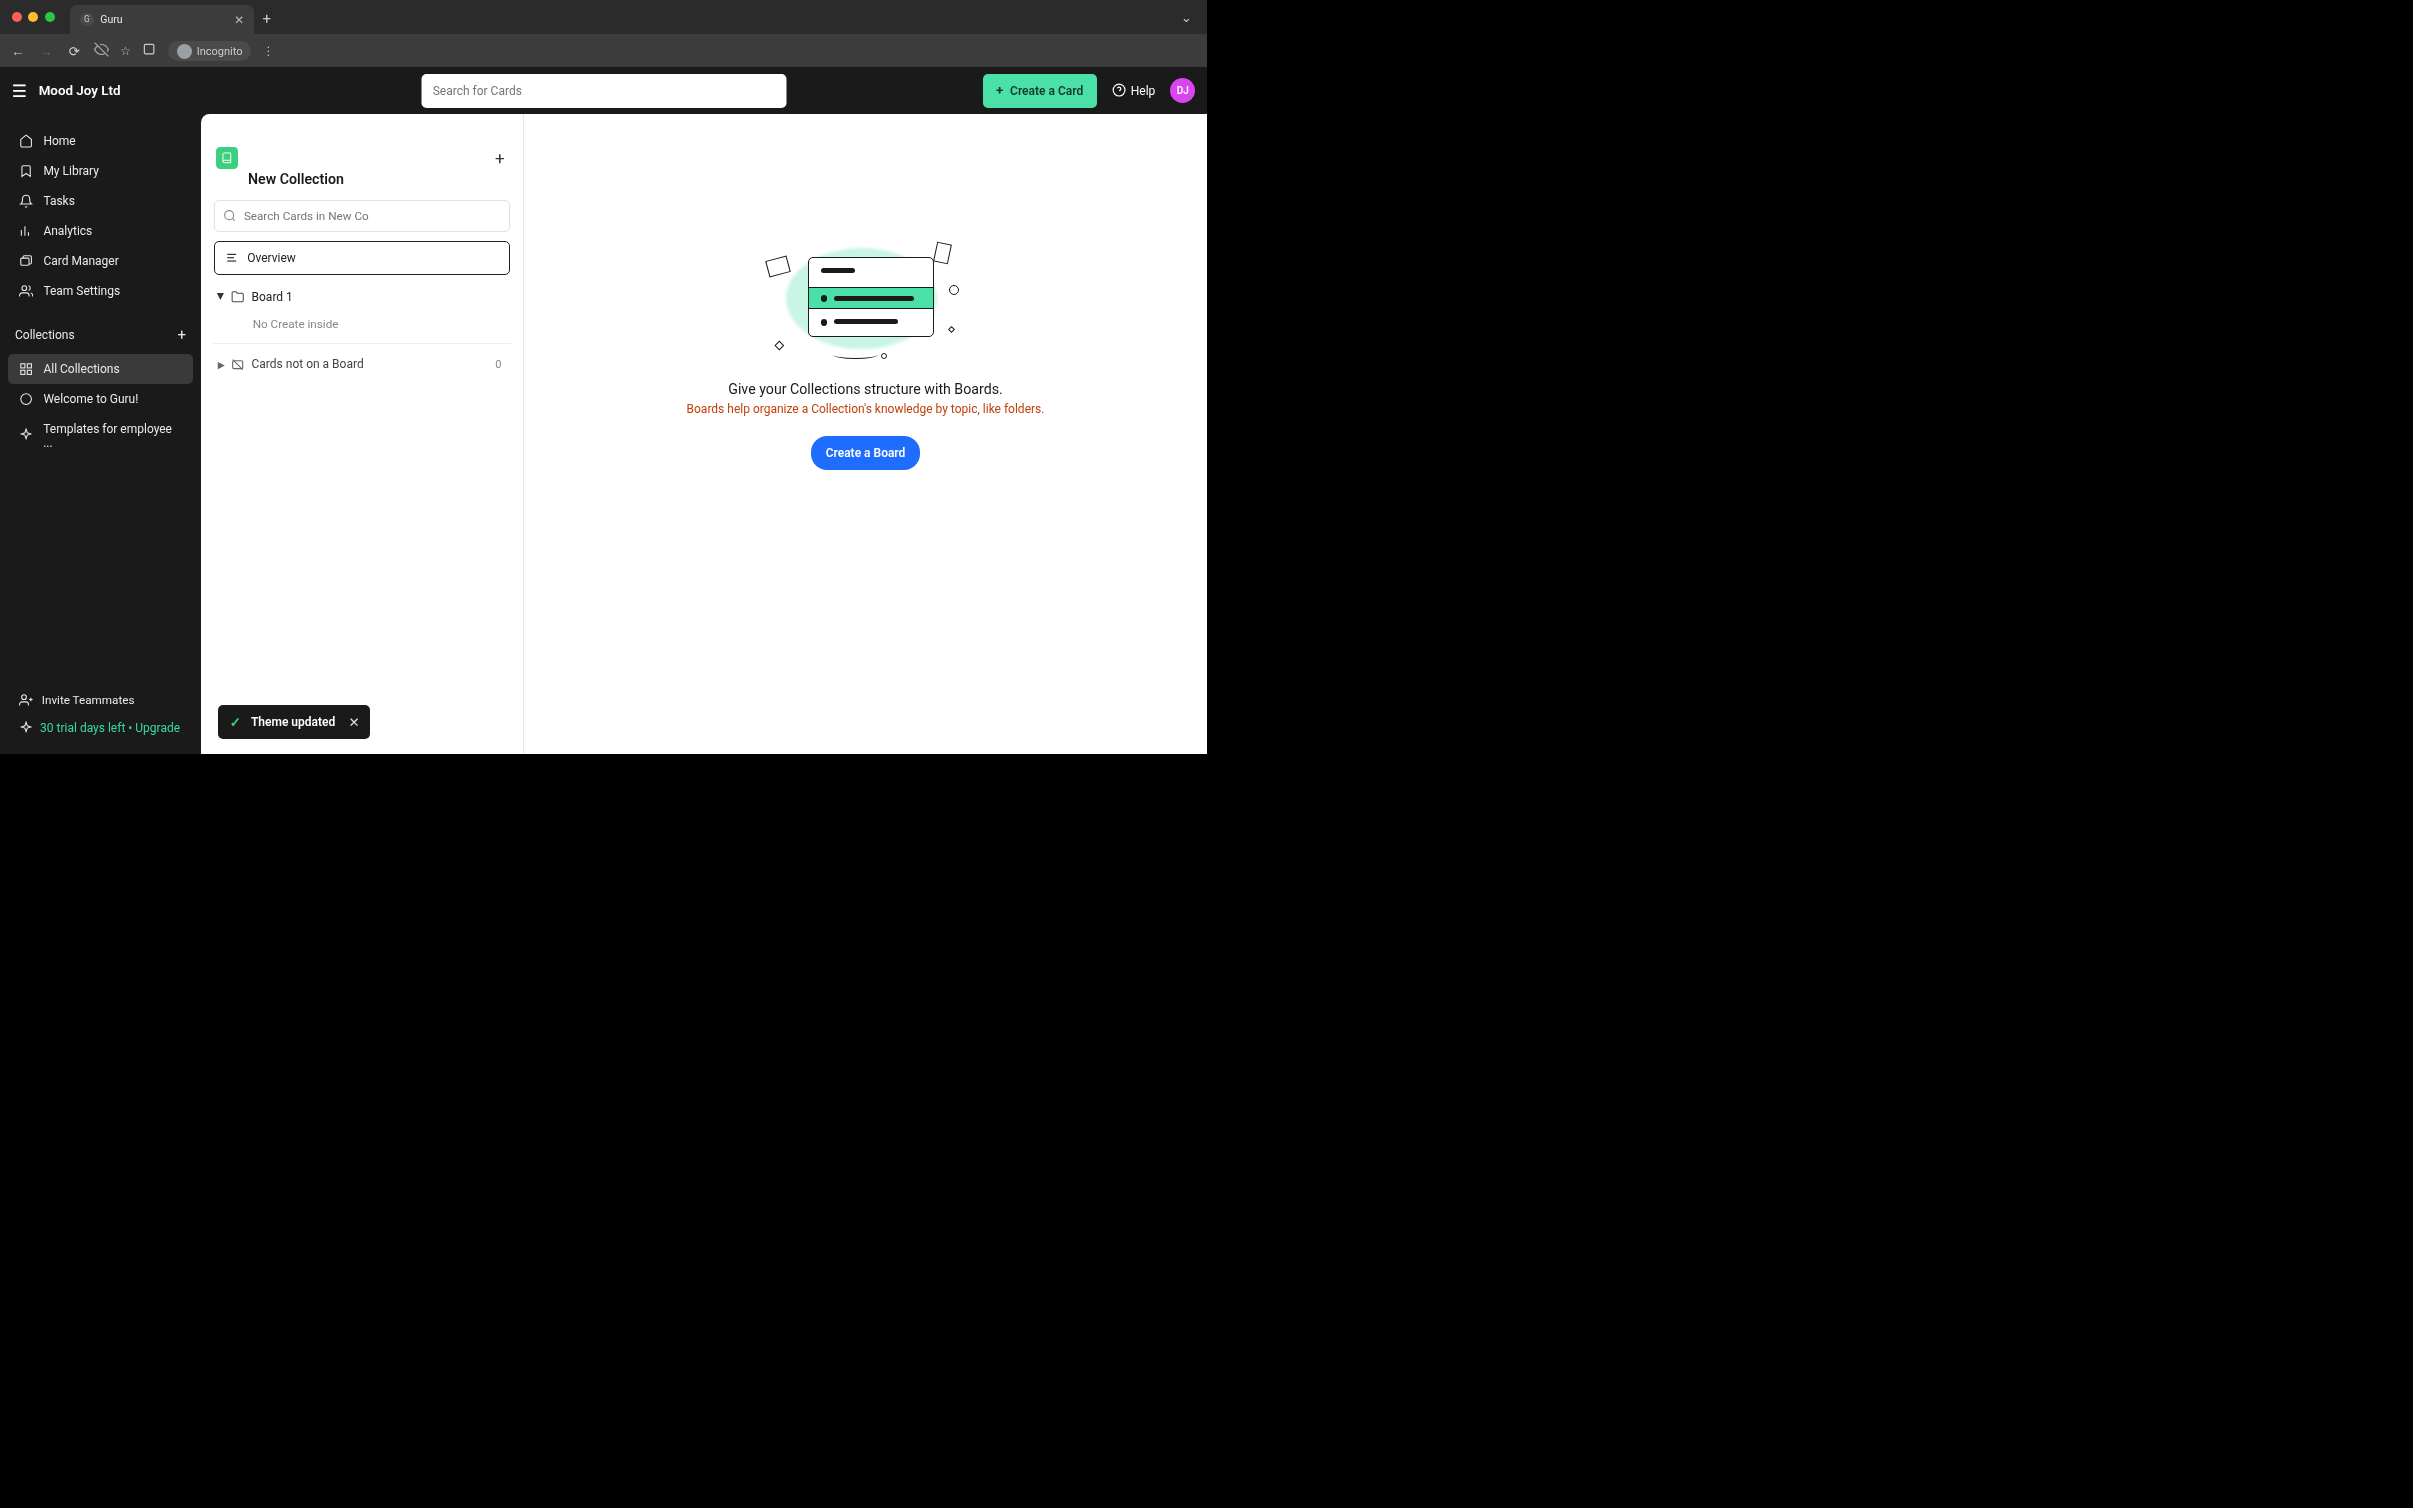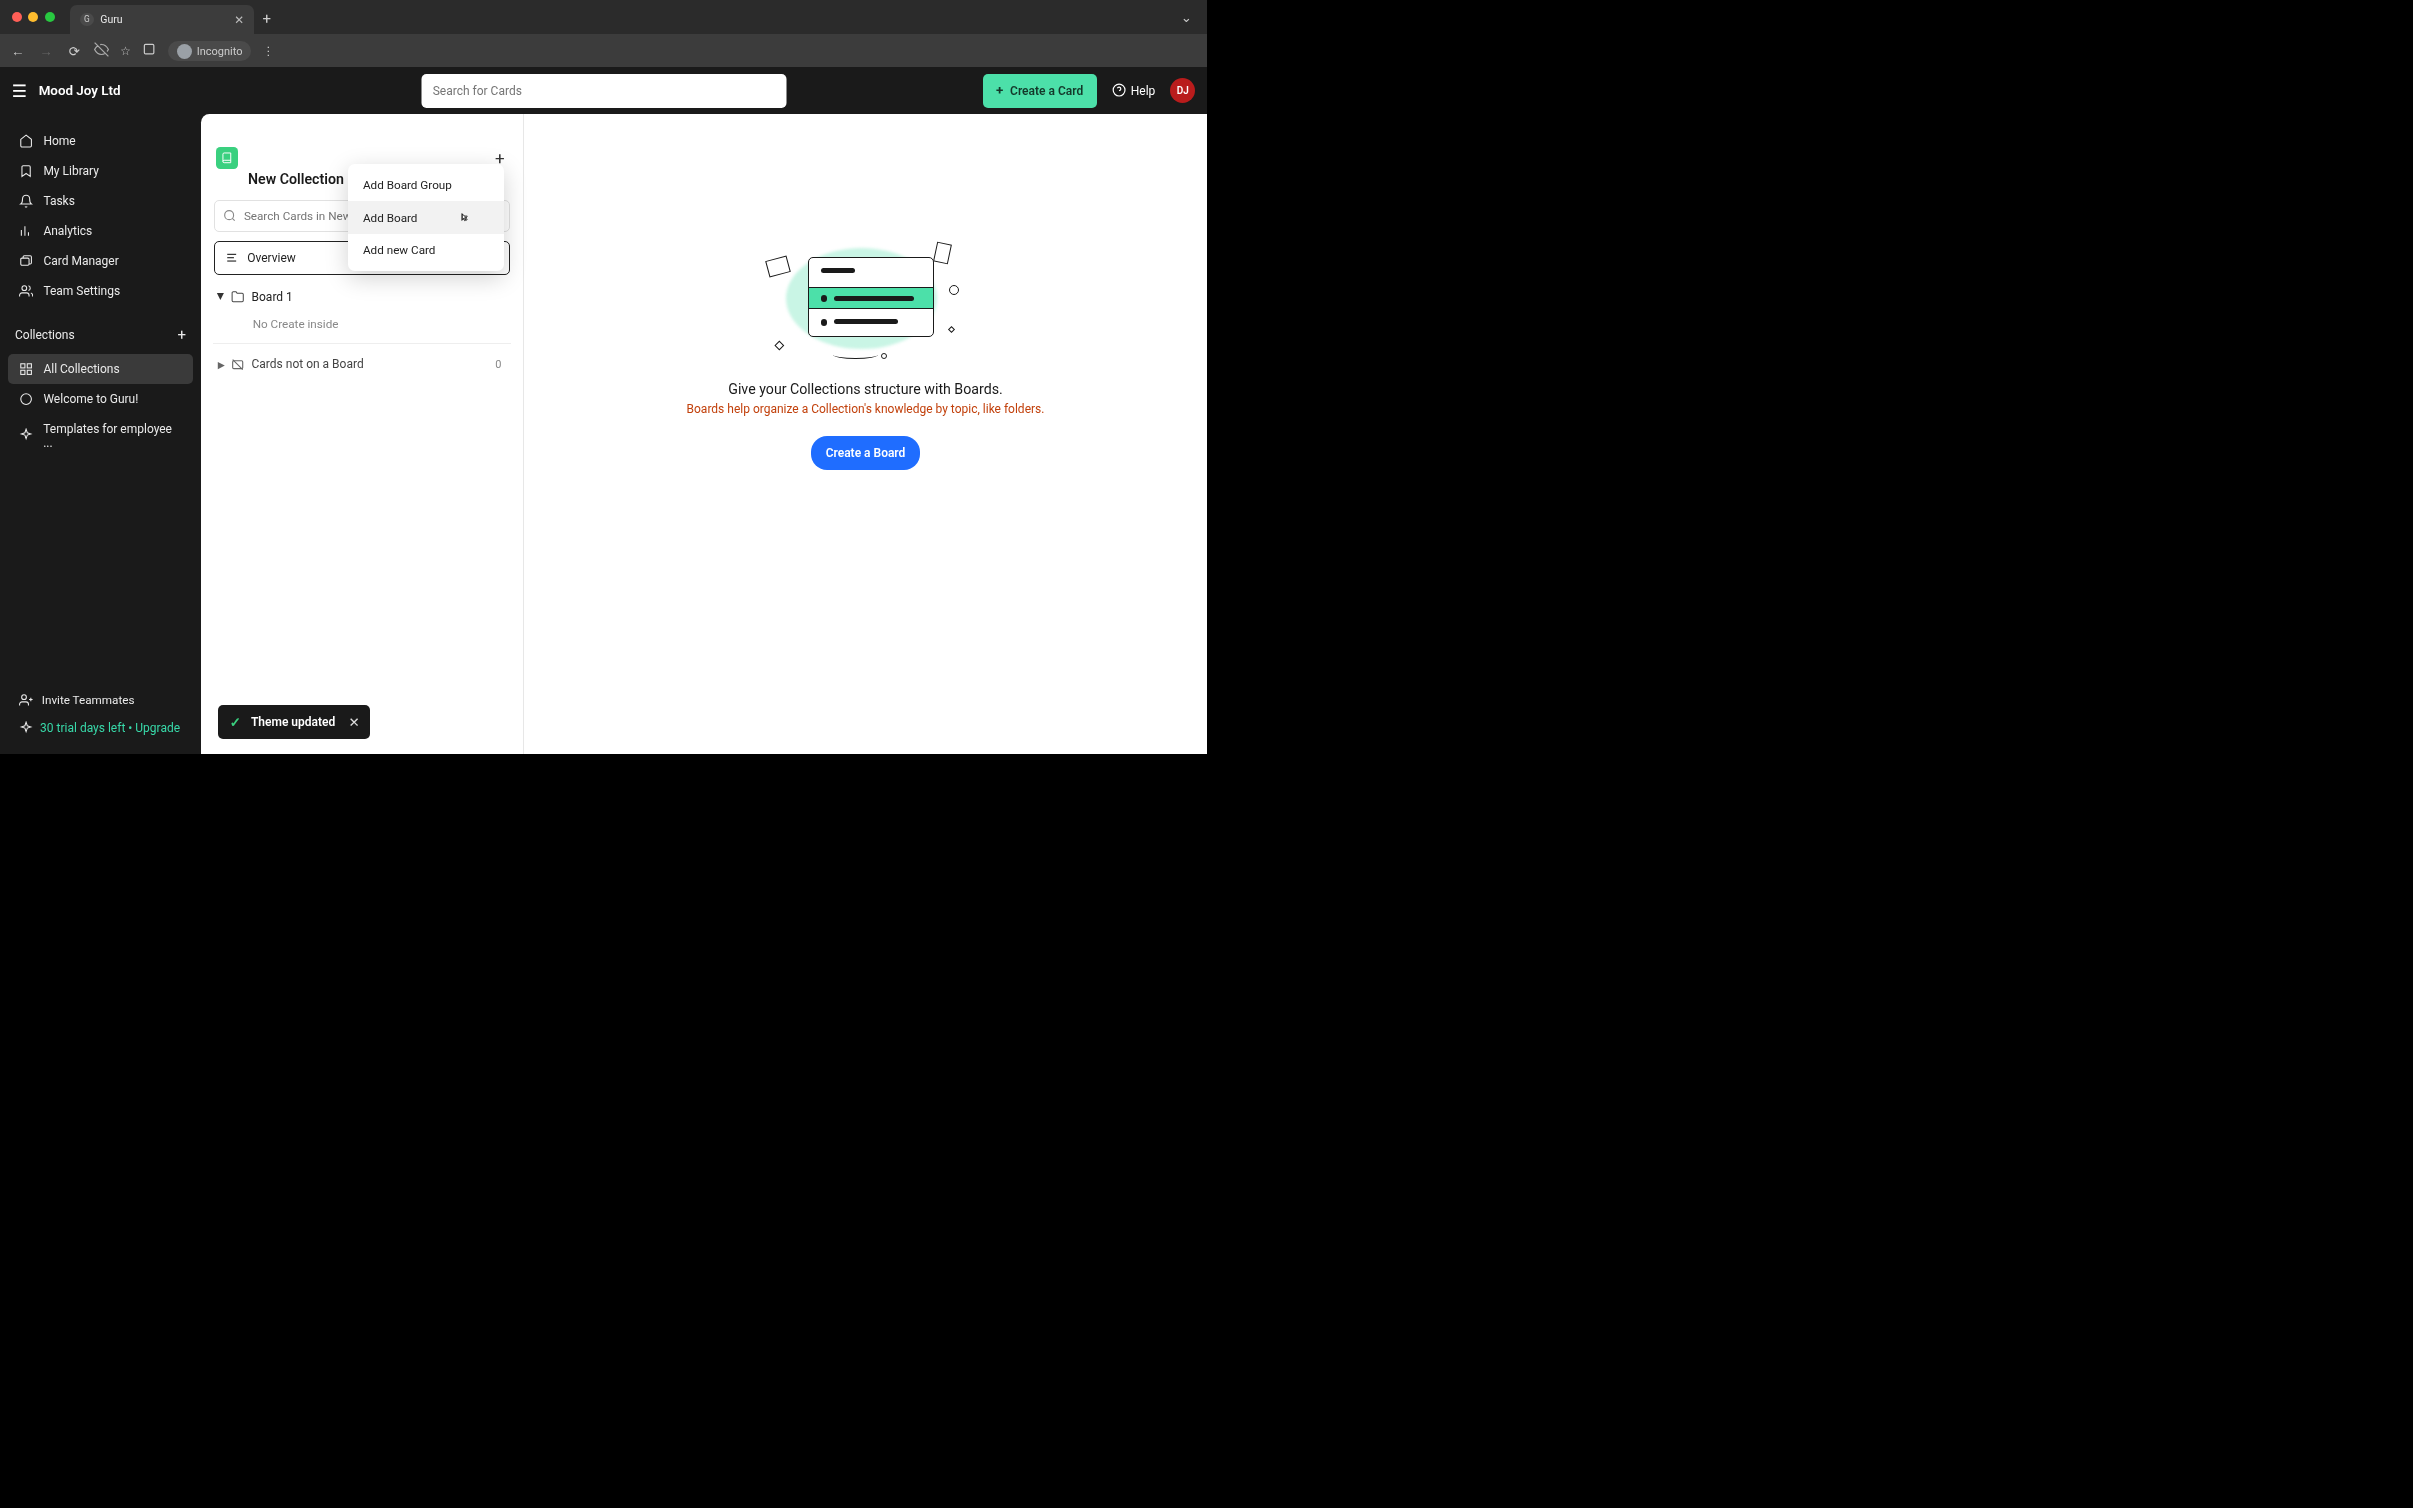--- a/index.html
+++ b/index.html
@@ -33,21 +33,21 @@
 
 .app-topbar { position: absolute; top: 0; left: 0; right: 0; height: 47px; background: #1a1a1a; display: flex; align-items: center; padding: 0 11.7px; z-index: 5;}
 .hamburger { color: #fff; font-size: 17px; margin-right: 11.7px; cursor:pointer;}
 .brand { color: #fff; font-weight: 600; font-size: 13.4px; }
 .center-search { position:absolute; left:50%; transform:translateX(-50%); }
 .search-input-top { width: 365px; height: 34px; background: #fff; border-radius: 5px; border: none; padding: 0 11.7px; font-size: 12px; color: #222; }
 .topbar-right { margin-left:auto; display:flex; align-items:center; gap:15px;}
 .create-card-btn { background: #4ce0a9; color: #14382a; border: none; height: 34px; padding: 0 13.4px; border-radius: 5px; font-weight: 600; font-size: 12px; display: flex; align-items: center; gap: 6.7px; cursor:pointer;}
 .create-card-btn .plus { font-size: 13.4px; font-weight:700;}
 .help-group { color:#fff; display:flex; align-items:center; gap:5px; font-size:12px;}
-.avatar { width: 25px; height: 25px; border-radius: 50%; background: #b91c1c; color: #fff; display:flex; align-items:center; justify-content:center; font-size:10px; font-weight:600;}
+.avatar { width: 25px; height: 25px; border-radius: 50%; background: #d946ef; color: #fff; display:flex; align-items:center; justify-content:center; font-size:10px; font-weight:600;}
 
 
 .sidebar { width: 201px; background: #1a1a1a; color: #ddd; padding-top: 54px; display:flex; flex-direction:column; }
 .nav-section { padding: 5px 8.4px; }
 .nav-item { display: flex; align-items: center; gap: 10px; padding: 7.5px 10px; border-radius: 5px; font-size: 12px; cursor: pointer; color:#eaeaea;}
 .nav-item.active { background: #3a3a3a; }
 .nav-icon { width: 15px; height:15px; display:flex; align-items:center; justify-content:center; }
 .nav-icon svg { width:14.2px; height:14.2px; stroke:#eaeaea; fill:none; stroke-width:1.8;}
 .collections-header { display:flex; align-items:center; justify-content:space-between; padding: 15px 15px 5px; font-size:12px; color:#eaeaea;}
 .collections-header .plus { font-size:15px; color:#eaeaea; cursor:pointer;}
@@ -345,33 +345,20 @@
       <div class="unboard-row">
         <span class="caret2">▶</span>
         <svg width="13.4" height="13.4" viewBox="0 0 24 24" fill="none" stroke="#666" stroke-width="2">
             <rect x="3" y="5" width="18" height="14" rx="2"></rect>
             <line x1="3" y1="3" x2="21" y2="21"></line>
           </svg>
         <span>Cards not on a Board</span>
         <span class="unboard-count">0</span>
       </div>
 
-      <div class="dropdown">
-        <div class="dropdown-item">Add Board Group</div>
-        <div class="dropdown-item hover">
-          <span>Add Board</span>
-          <span class="cursor-pointer-ind" style="position:absolute; right:34px;">
-            <svg width="11.7" height="15" viewBox="0 0 24 24" fill="#fff" stroke="#000" stroke-width="1.5">
-                <path d="M8 2v14l3-3h3c2 0 2 3 2 3l3-2s-1-2-3-2l3-5H12L8 2z" fill="#fff"></path>
-                <path d="M9 3l0 11 2.5-2.5 2 5 2-1-2-5H17L9 3z" fill="#fff" stroke="#000"></path>
-              </svg>
-          </span>
-        </div>
-        <div class="dropdown-item">Add new Card</div>
-      </div>
     </div>
 
     <div class="empty-area">
       <div class="illus">
         <div class="teal-blob"></div>
         <div class="shape s1"></div>
         <div class="shape s2"></div>
         <div class="card-illus">
           <div class="bar1"></div>
           <div class="mid">

